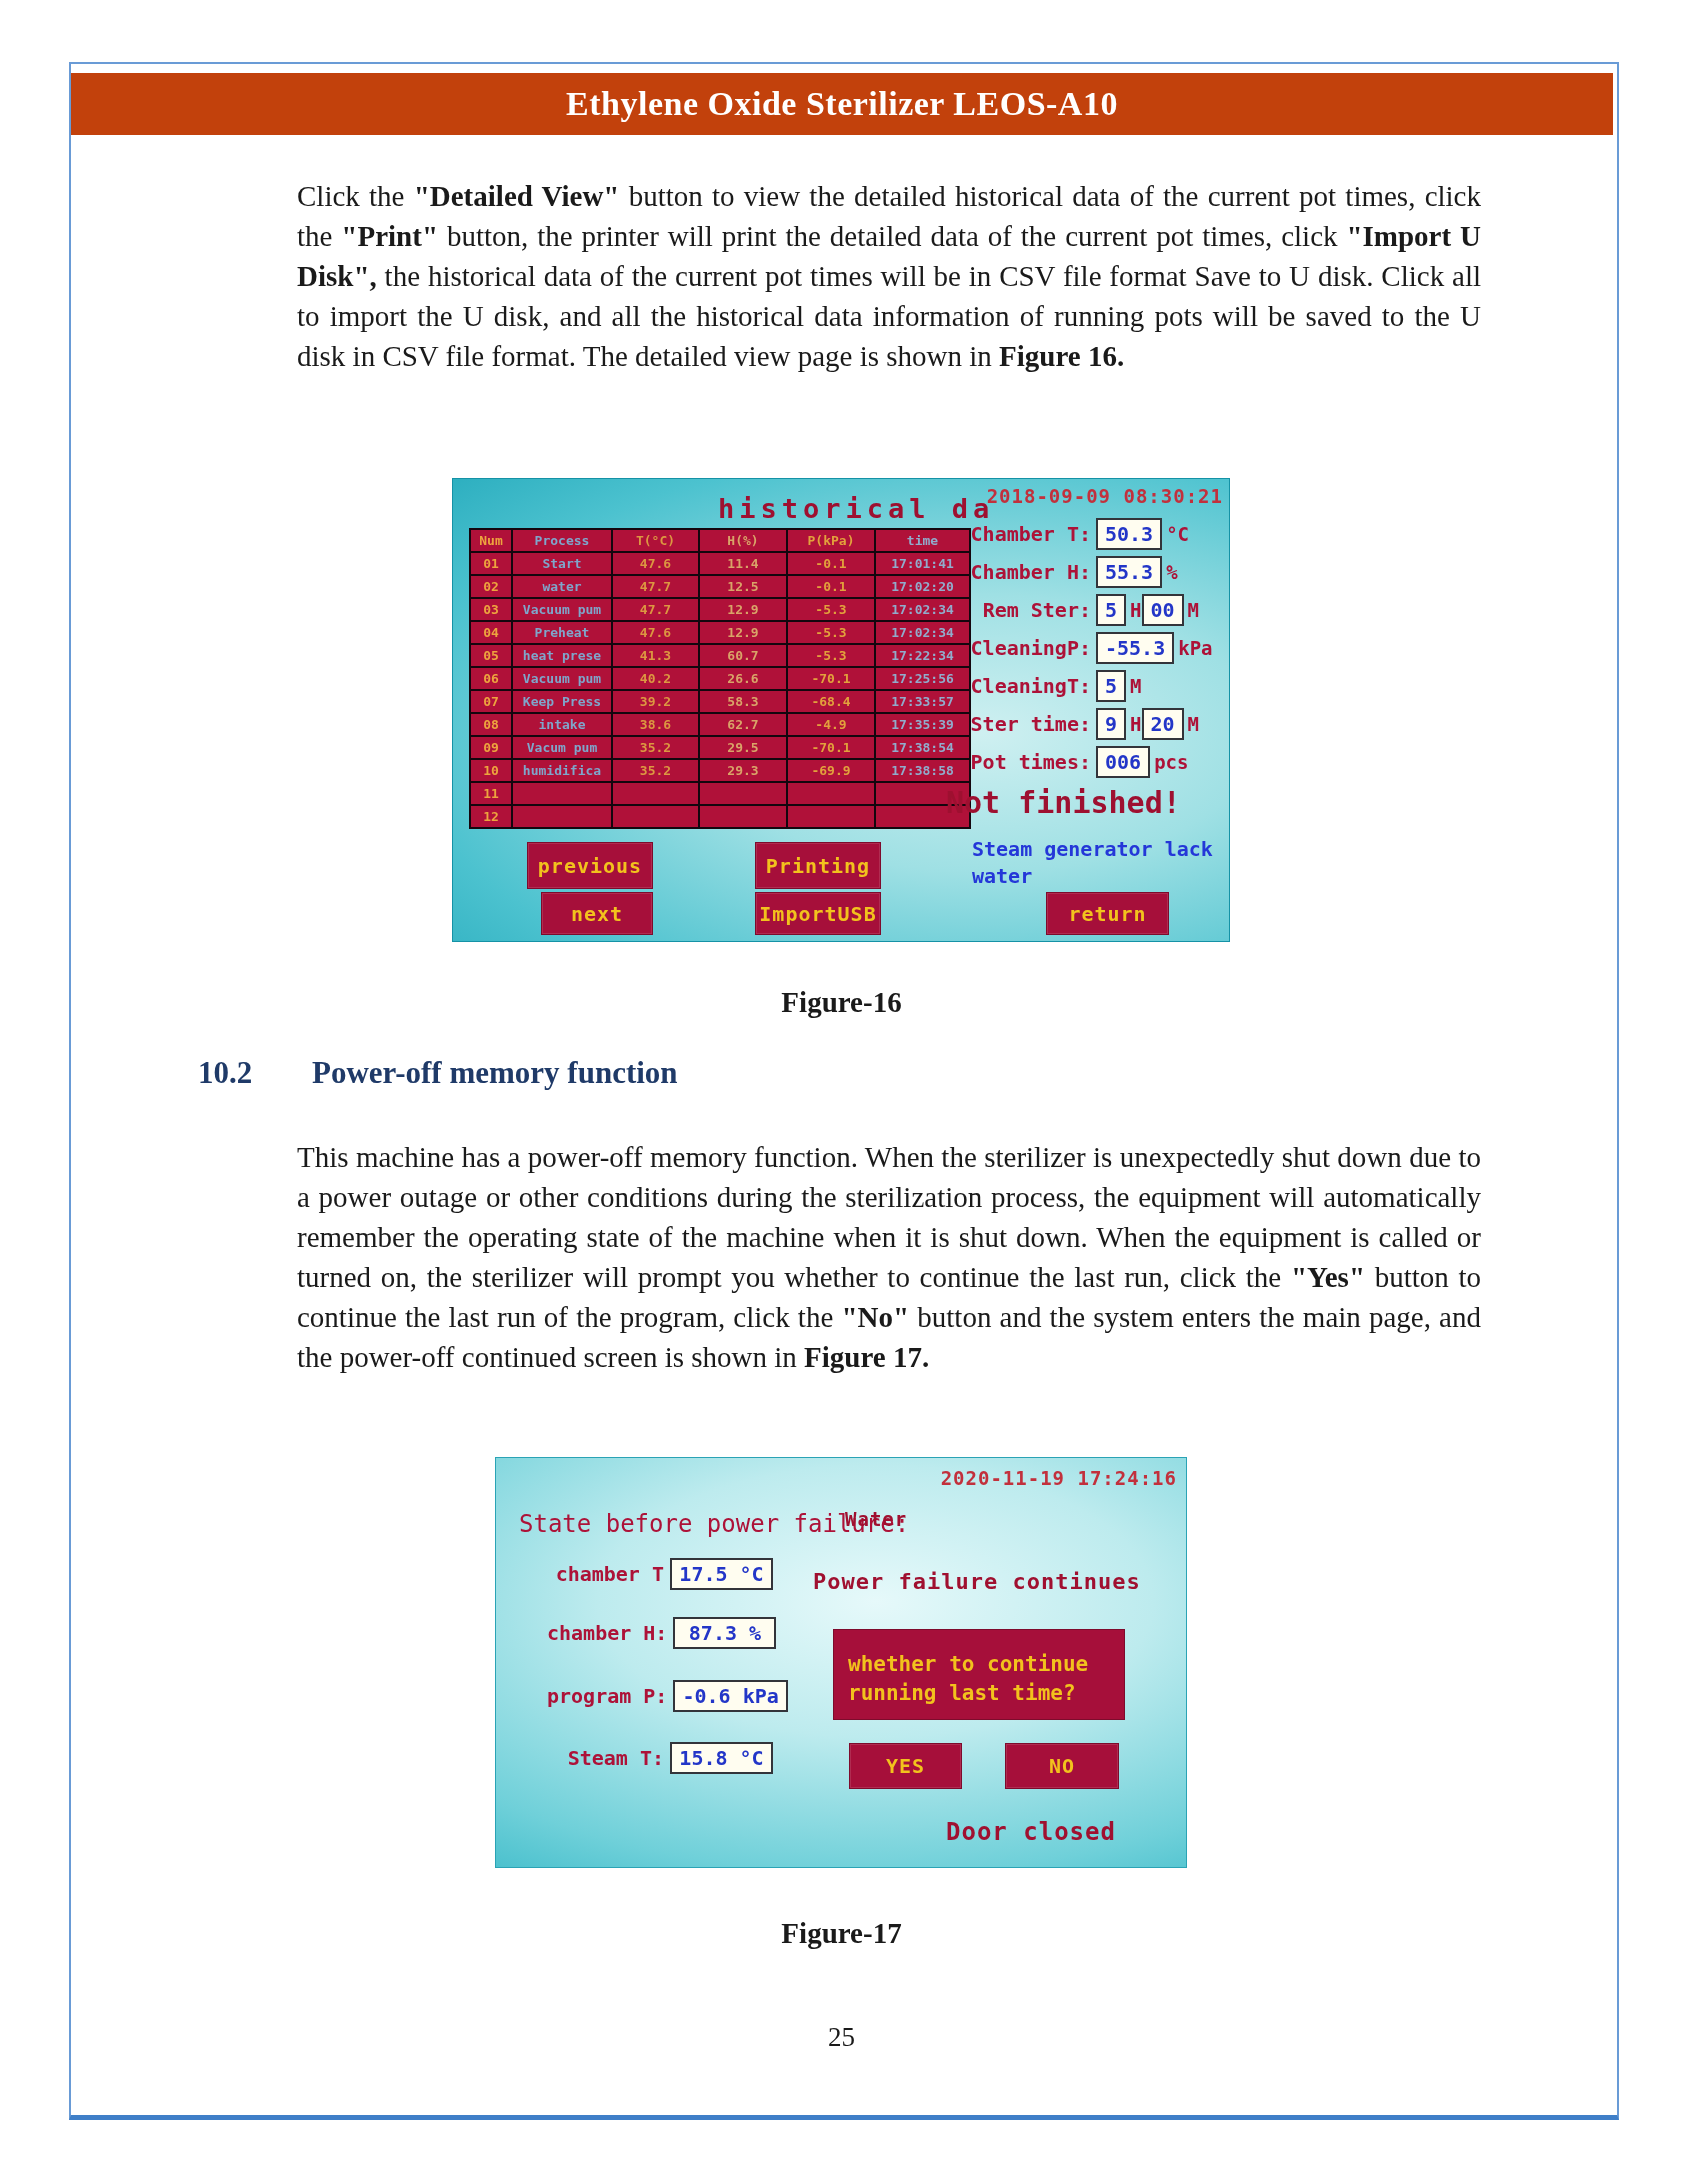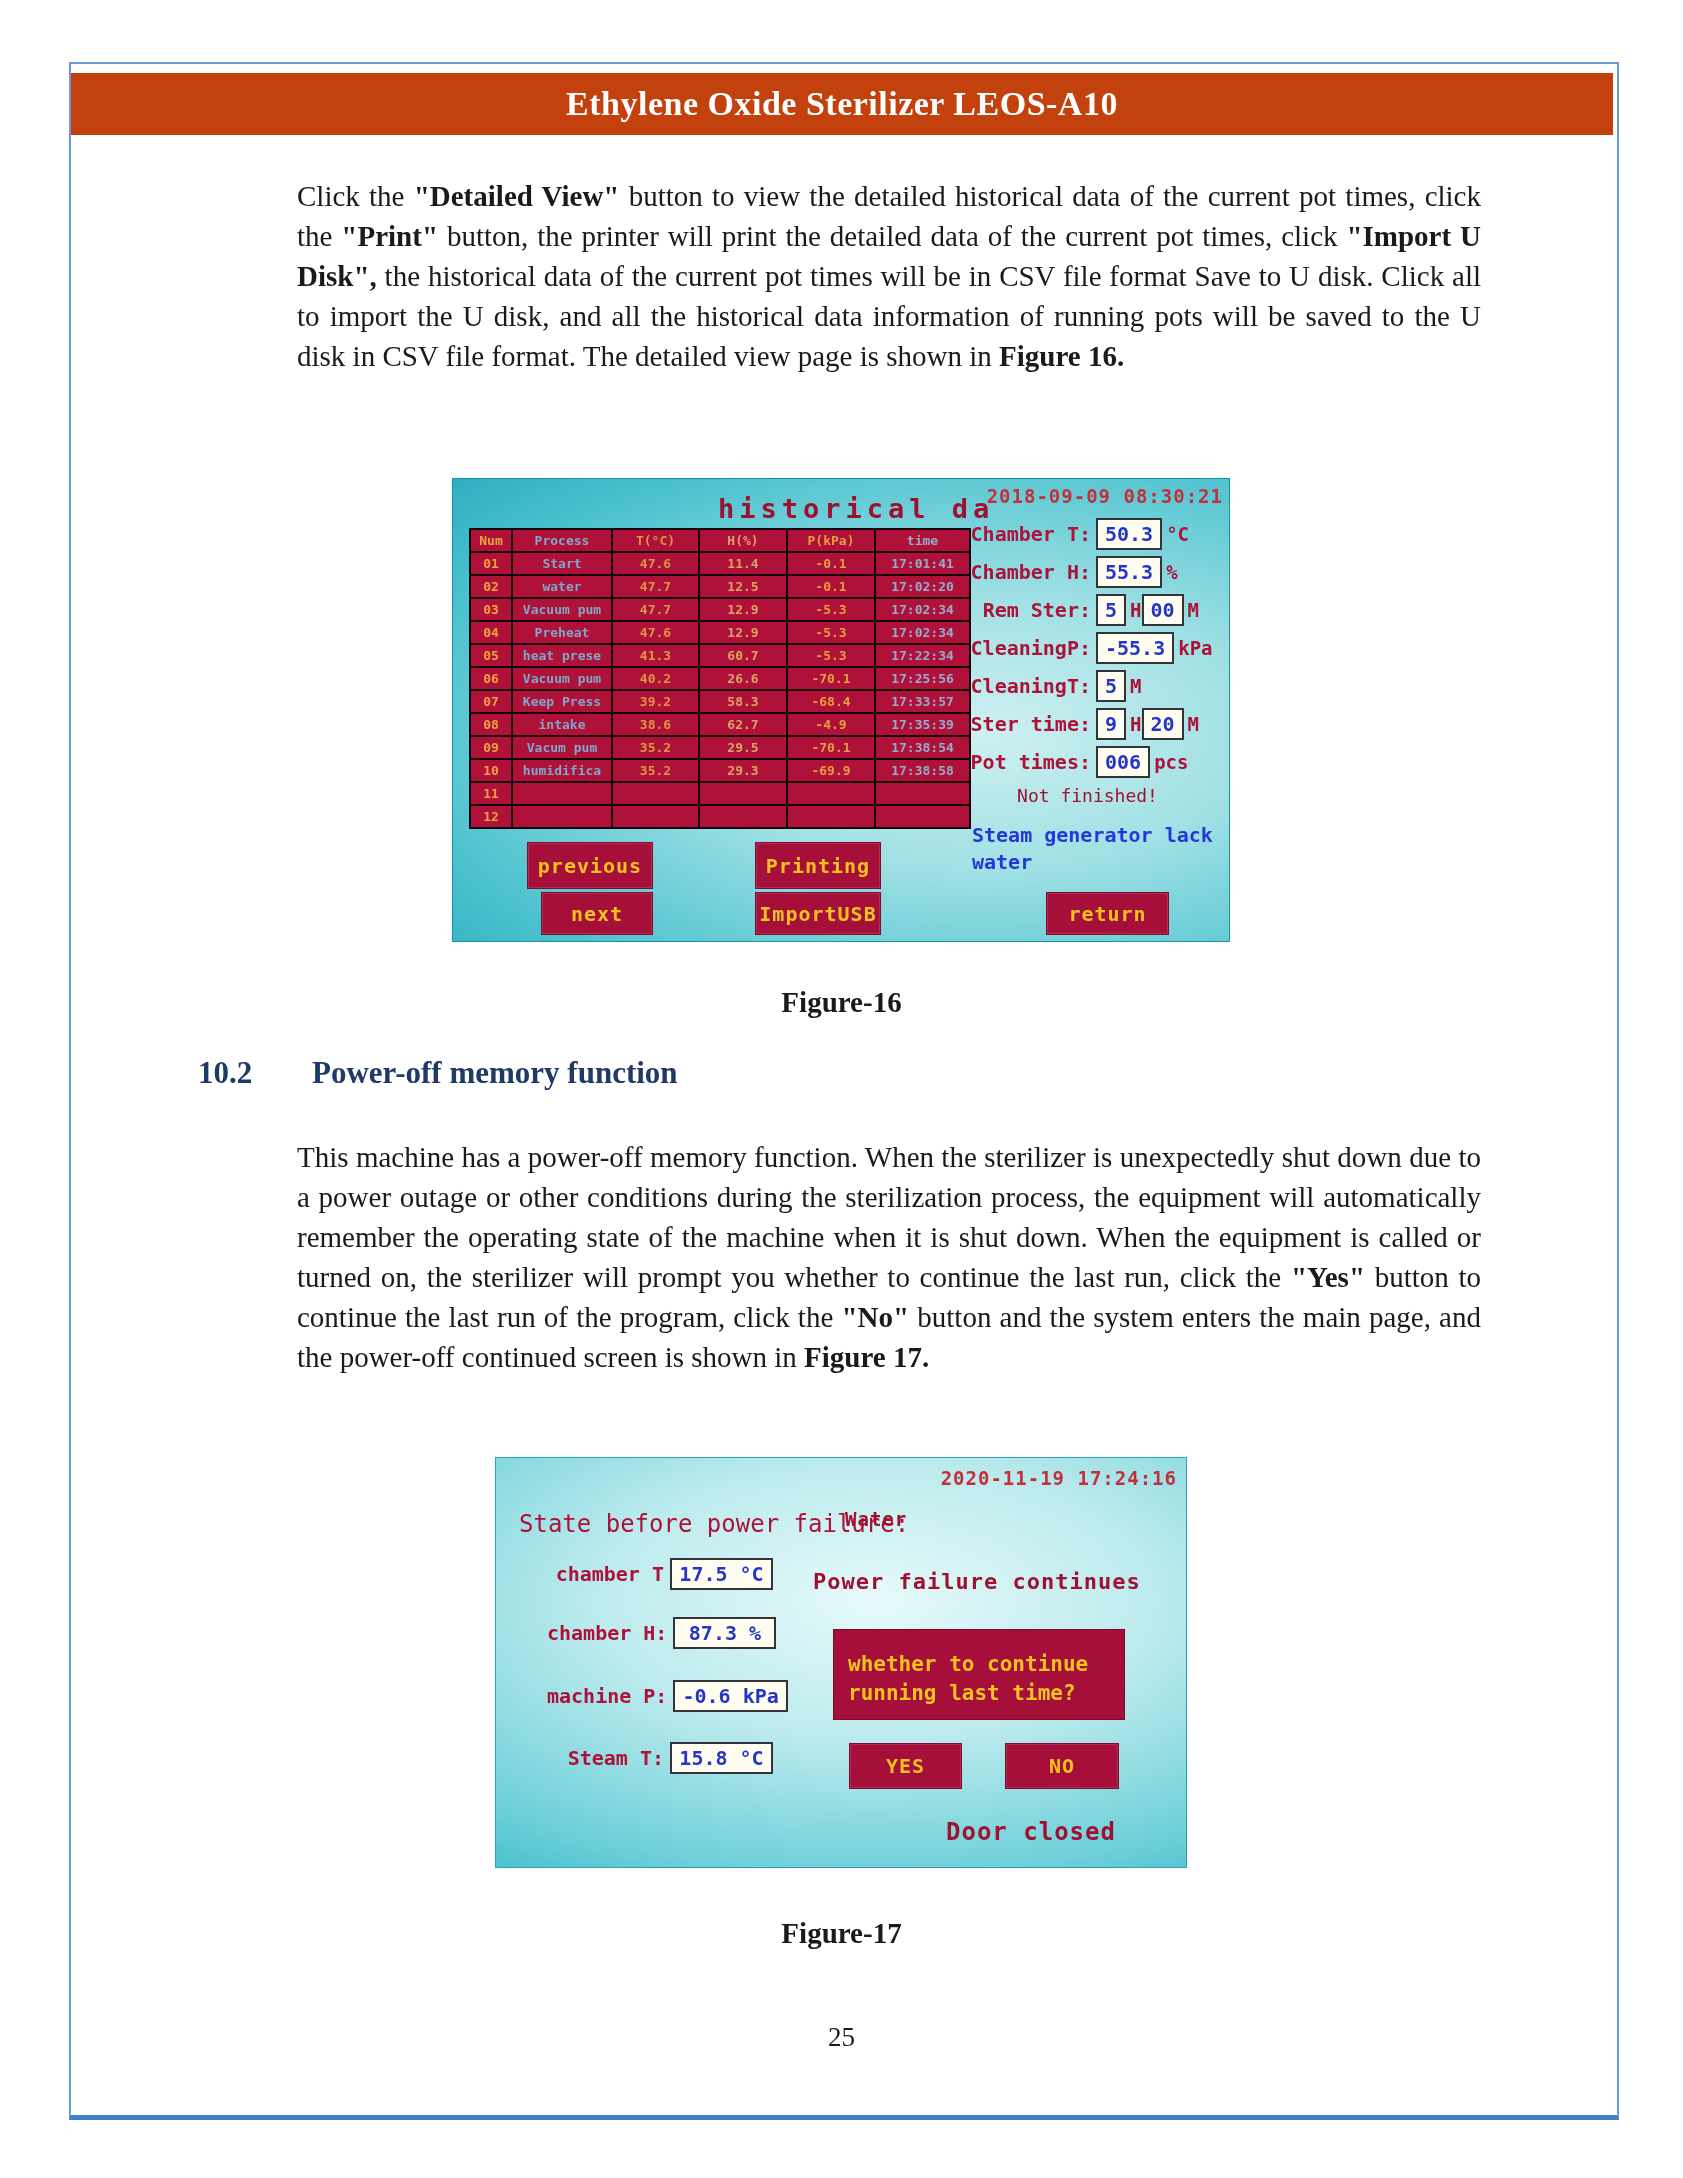--- a/index.html
+++ b/index.html
@@ -43,21 +43,21 @@
   #fig16 .hmi-ts{right:6px;top:6px;}
   #f16table{position:absolute;left:16px;top:49px;width:488px;border-collapse:collapse;
             background:#b01139;table-layout:fixed;}
   #f16table td,#f16table th{border:2px solid #14060e;height:21px;font-weight:bold;font-size:13px;
             text-align:center;padding:0;overflow:hidden;white-space:nowrap;font-family:"DejaVu Sans Mono",monospace;}
   #f16table .c0{color:#eda43e;} #f16table .c1{color:#7fa6cb;} #f16table .c2{color:#dc9741;}
   #f16table .c3{color:#d9a468;} #f16table .c4{color:#e2a13c;} #f16table .c5{color:#91accc;}
   #f16panel{position:absolute;left:493px;top:40px;width:283px;}
   .hmi-row{display:flex;align-items:center;height:29px;margin-bottom:9px;}
   .hmi-label{flex:0 0 145px;text-align:right;color:#ad1238;font-weight:bold;font-size:20px;margin-right:5px;white-space:nowrap;}
-  #f16status{margin-top:8px;text-align:center;color:#9e1030;font-weight:normal;font-size:18px;}
+  #f16status{margin-top:8px;text-align:left;color:#9e1030;font-weight:bold;font-size:30px;}
   #f16alert{margin-top:16px;margin-left:26px;color:#2437d8;font-weight:bold;font-size:20px;line-height:27px;}
   #btn-previous{left:74px;top:363px;width:124px;height:45px;}
   #btn-printing{left:302px;top:363px;width:124px;height:45px;}
   #btn-next{left:88px;top:413px;width:110px;height:41px;}
   #btn-import{left:302px;top:413px;width:124px;height:41px;}
   #btn-return{left:593px;top:413px;width:121px;height:41px;}
 
   
   #fig17{position:absolute;left:495px;top:1457px;width:690px;height:409px;border:1px solid #2aa3b5;
          background:radial-gradient(115% 95% at 55% 35%, #e6f9fa 0%, #bdebee 35%, #6fd0d9 70%, #2db4c4 95%);}
@@ -272,21 +272,21 @@
 
     <div class="f17row" style="left:51px;top:100px;">
       <span class="hmi-label">chamber T</span>
       <span class="hmi-box">17.5 °C</span>
     </div>
     <div class="f17row" style="left:51px;top:159px;">
       <span class="hmi-label">chamber H:</span>
       <span class="hmi-box">87.3 %</span>
     </div>
     <div class="f17row" style="left:51px;top:222px;">
-      <span class="hmi-label">machine P:</span>
+      <span class="hmi-label">program P:</span>
       <span class="hmi-box">-0.6 kPa</span>
     </div>
     <div class="f17row" style="left:51px;top:284px;">
       <span class="hmi-label">Steam T:</span>
       <span class="hmi-box">15.8 °C</span>
     </div>
 
     <div id="f17msg">Power failure continues</div>
 
     <div id="f17prompt">

